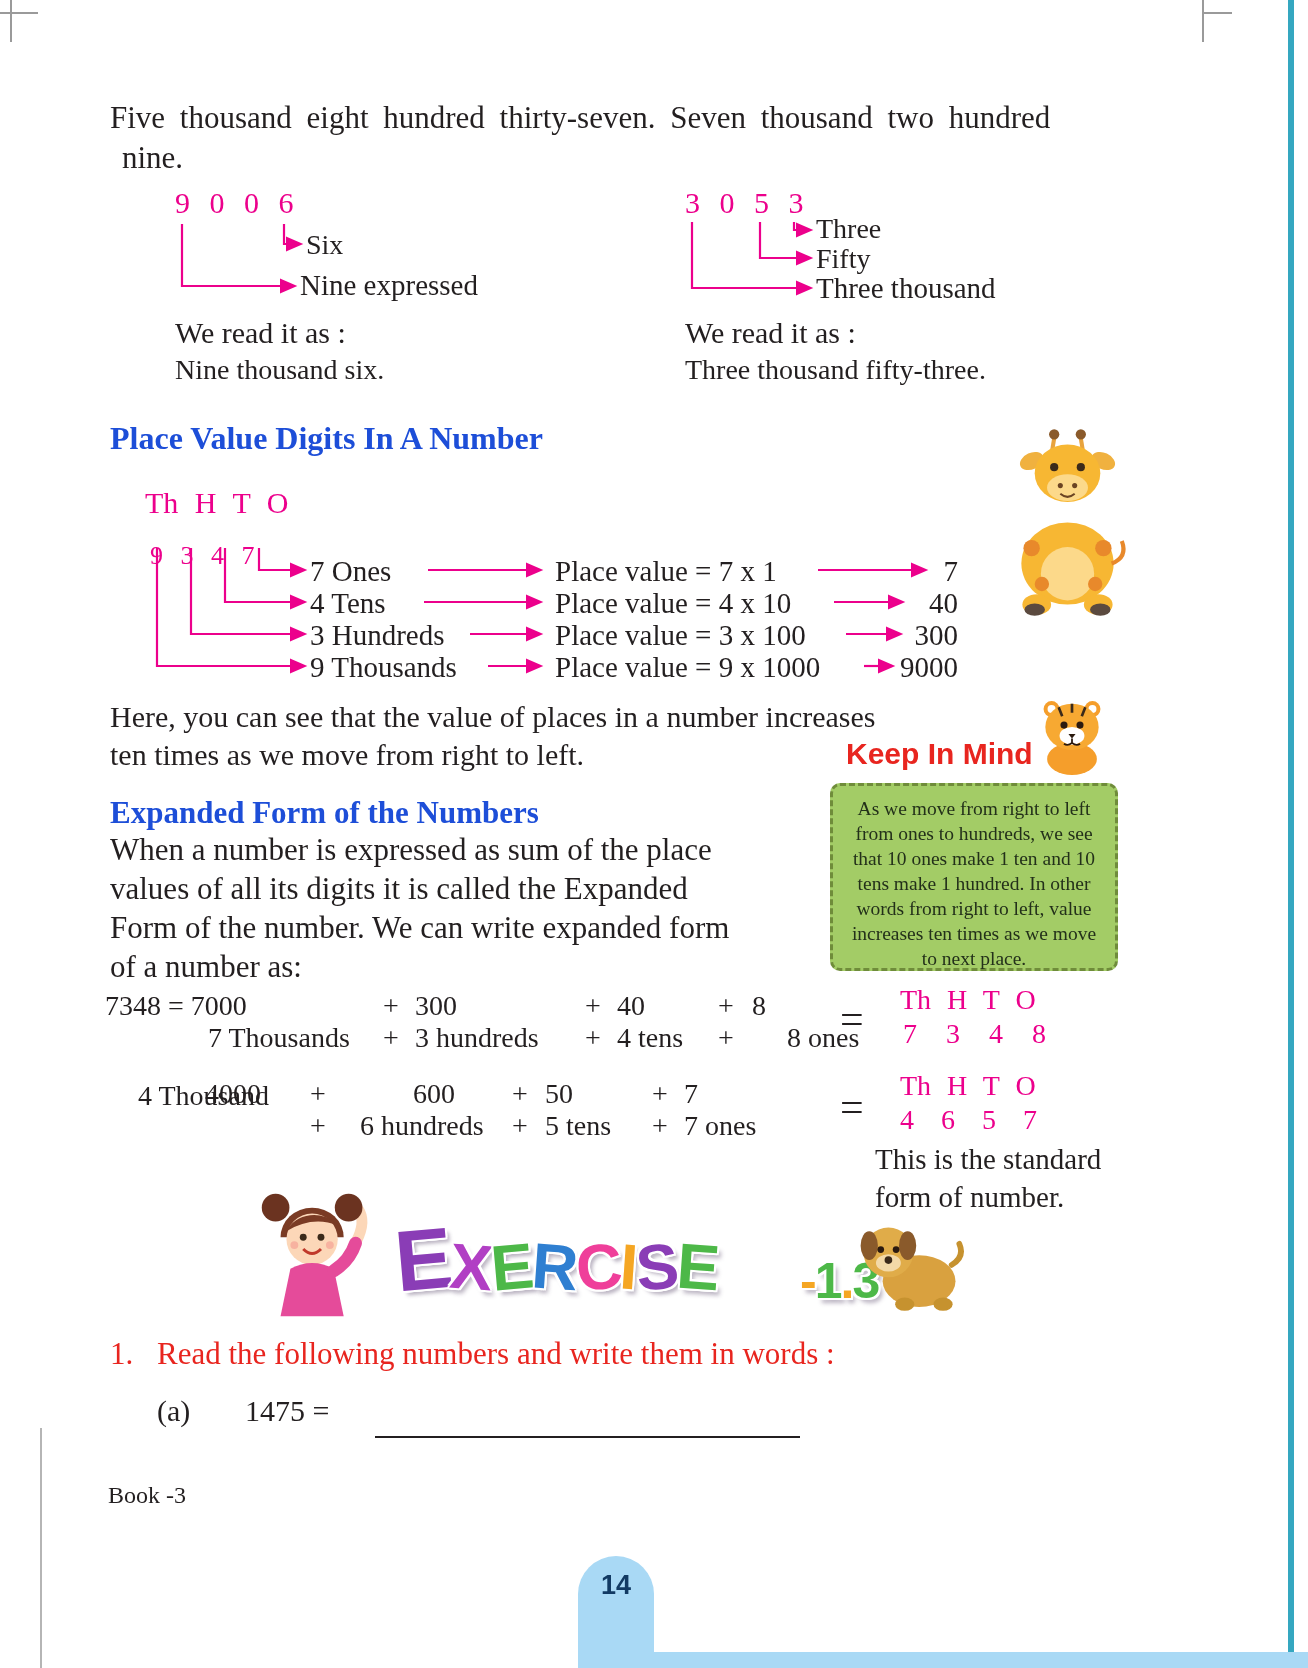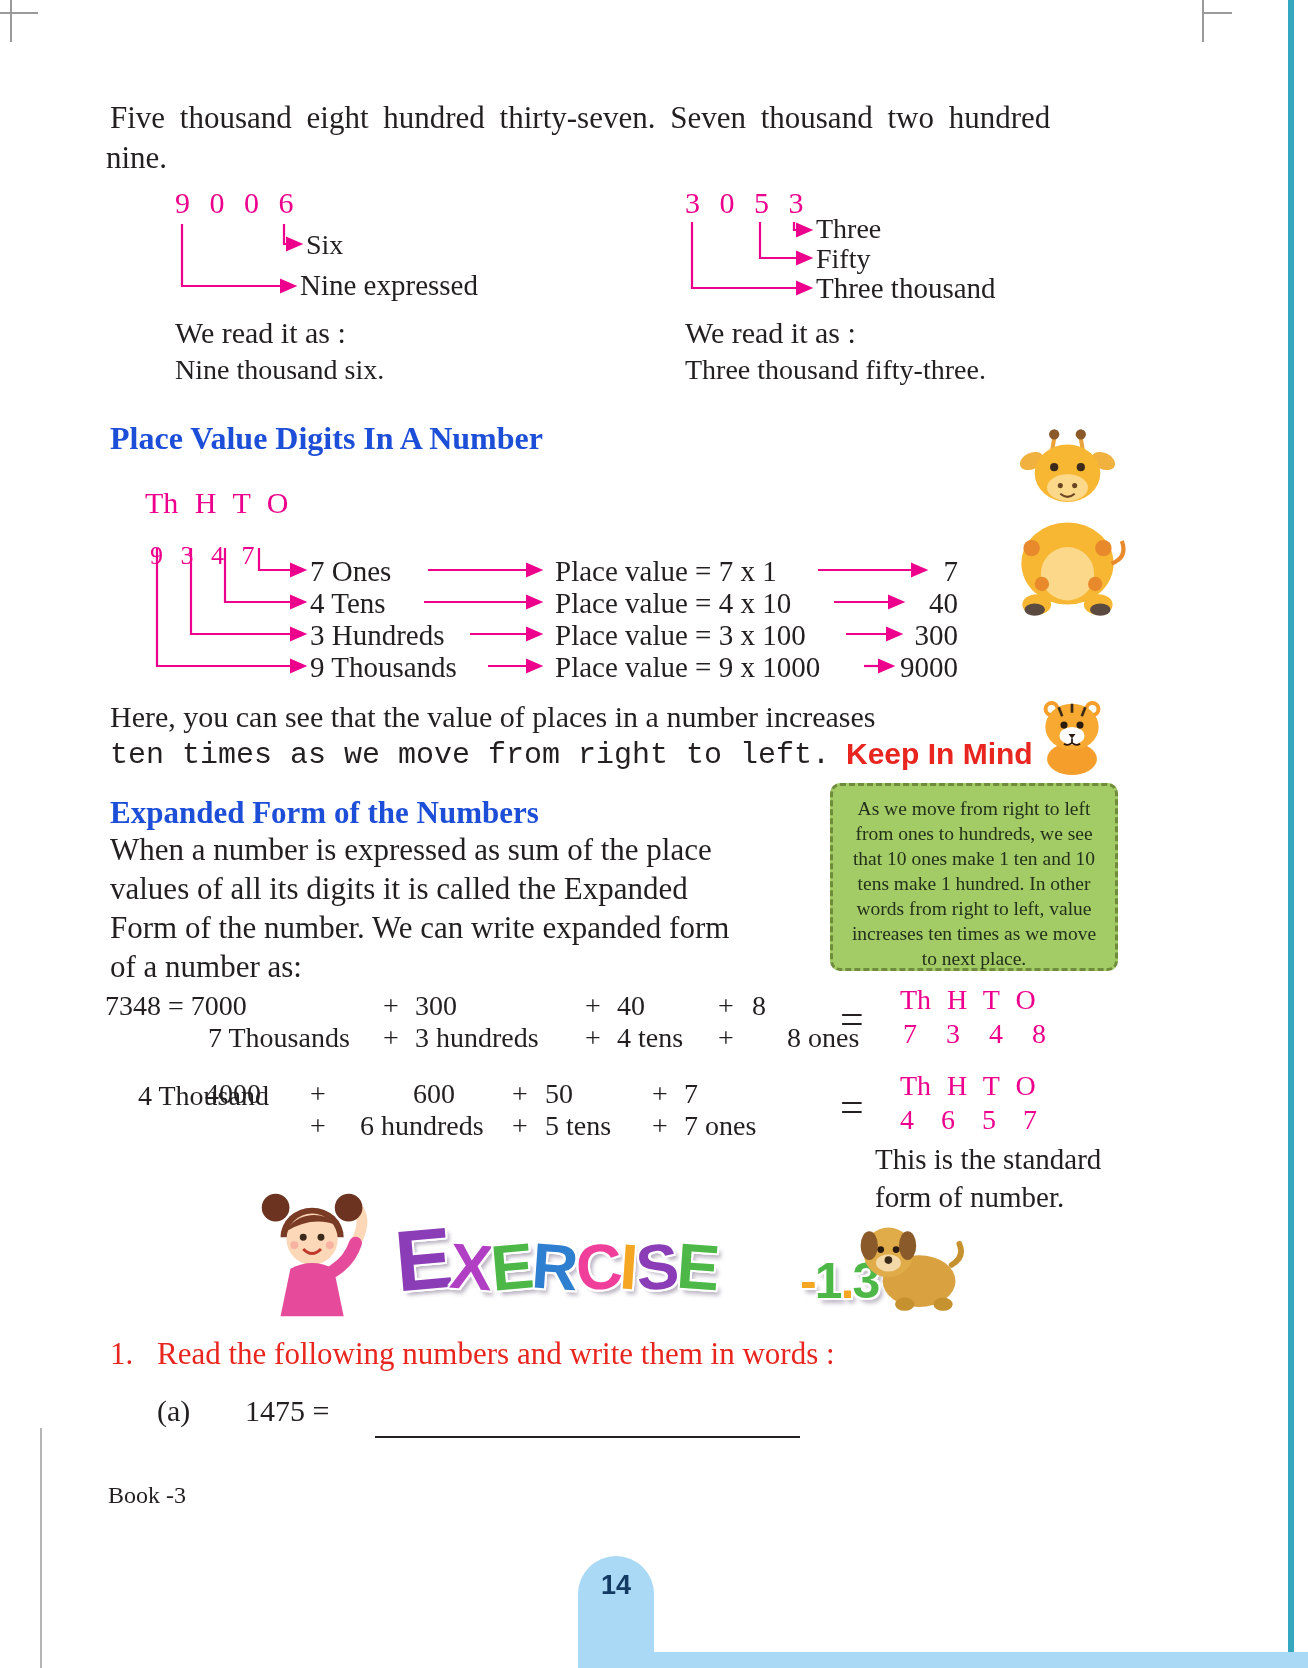--- a/index.html
+++ b/index.html
@@ -43,21 +43,21 @@
 
   <div class="mark" style="left:10px;top:0;width:2px;height:42px;"></div>
   <div class="mark" style="left:0;top:12px;width:38px;height:2px;"></div>
   <div class="mark" style="left:1202px;top:0;width:2px;height:42px;"></div>
   <div class="mark" style="left:1202px;top:12px;width:30px;height:2px;"></div>
   <div class="mark" style="left:40px;top:1428px;width:2px;height:240px;background:#b5b5b5;"></div>
   <div class="teal-line"></div>
   <div class="bottom-strip"></div>
 
   <div class="txt" style="left:110px;top:100px;font-size:31px;word-spacing:7px;">Five thousand eight hundred thirty-seven. Seven thousand two hundred</div>
-  <div class="txt" style="left:106px;top:140px;font-size:31px;">nine.</div>
+  <div class="txt" style="left:122px;top:140px;font-size:31px;">nine.</div>
 
   <div class="txt pink" style="left:175px;top:186px;font-size:30px;word-spacing:12px;">9 0 0 6</div>
   <div class="txt" style="left:306px;top:229px;font-size:28px;">Six</div>
   <div class="txt" style="left:300px;top:269px;font-size:29px;">Nine expressed</div>
   <div class="txt" style="left:175px;top:316px;font-size:30px;">We read it as :</div>
   <div class="txt" style="left:175px;top:354px;font-size:28px;">Nine thousand six.</div>
 
   <div class="txt pink" style="left:685px;top:186px;font-size:30px;word-spacing:12px;">3 0 5 3</div>
   <div class="txt" style="left:816px;top:213px;font-size:28px;">Three</div>
   <div class="txt" style="left:816px;top:243px;font-size:28px;">Fifty</div>
@@ -78,21 +78,21 @@
   <div class="txt" style="left:555px;top:587px;font-size:29px;">Place value = 4 x 10</div>
   <div class="txt" style="left:555px;top:619px;font-size:29px;">Place value = 3 x 100</div>
   <div class="txt" style="left:555px;top:651px;font-size:29px;">Place value = 9 x 1000</div>
 
   <div class="txt pv-result" style="top:555px;">7</div>
   <div class="txt pv-result" style="top:587px;">40</div>
   <div class="txt pv-result" style="top:619px;">300</div>
   <div class="txt pv-result" style="top:651px;">9000</div>
 
   <div class="txt" style="left:110px;top:700px;font-size:30px;">Here, you can see that the value of places in a number increases</div>
-  <div class="txt" style="left:110px;top:738px;font-size:30px;font-family:Liberation Mono, monospace;">ten times as we move from right to left.</div>
+  <div class="txt" style="left:110px;top:738px;font-size:30px;">ten times as we move from right to left.</div>
 
   <div class="kim-head">Keep In Mind</div>
   <div class="kim-box">
     <p>As we move from right to left from ones to hundreds, we see that 10 ones make 1 ten and 10 tens make 1 hundred. In other words from right to left, value increases ten times as we move to next place.</p>
   </div>
 
   <div class="txt redb" style="left:110px;top:795px;font-size:31px;">Expanded Form of the Numbers</div>
   <div class="txt" style="left:110px;top:832px;font-size:31px;">When a number is expressed as sum of the place</div>
   <div class="txt" style="left:110px;top:871px;font-size:31px;">values of all its digits it is called the Expanded</div>
   <div class="txt" style="left:110px;top:910px;font-size:31px;">Form of the number. We can write expanded form</div>

